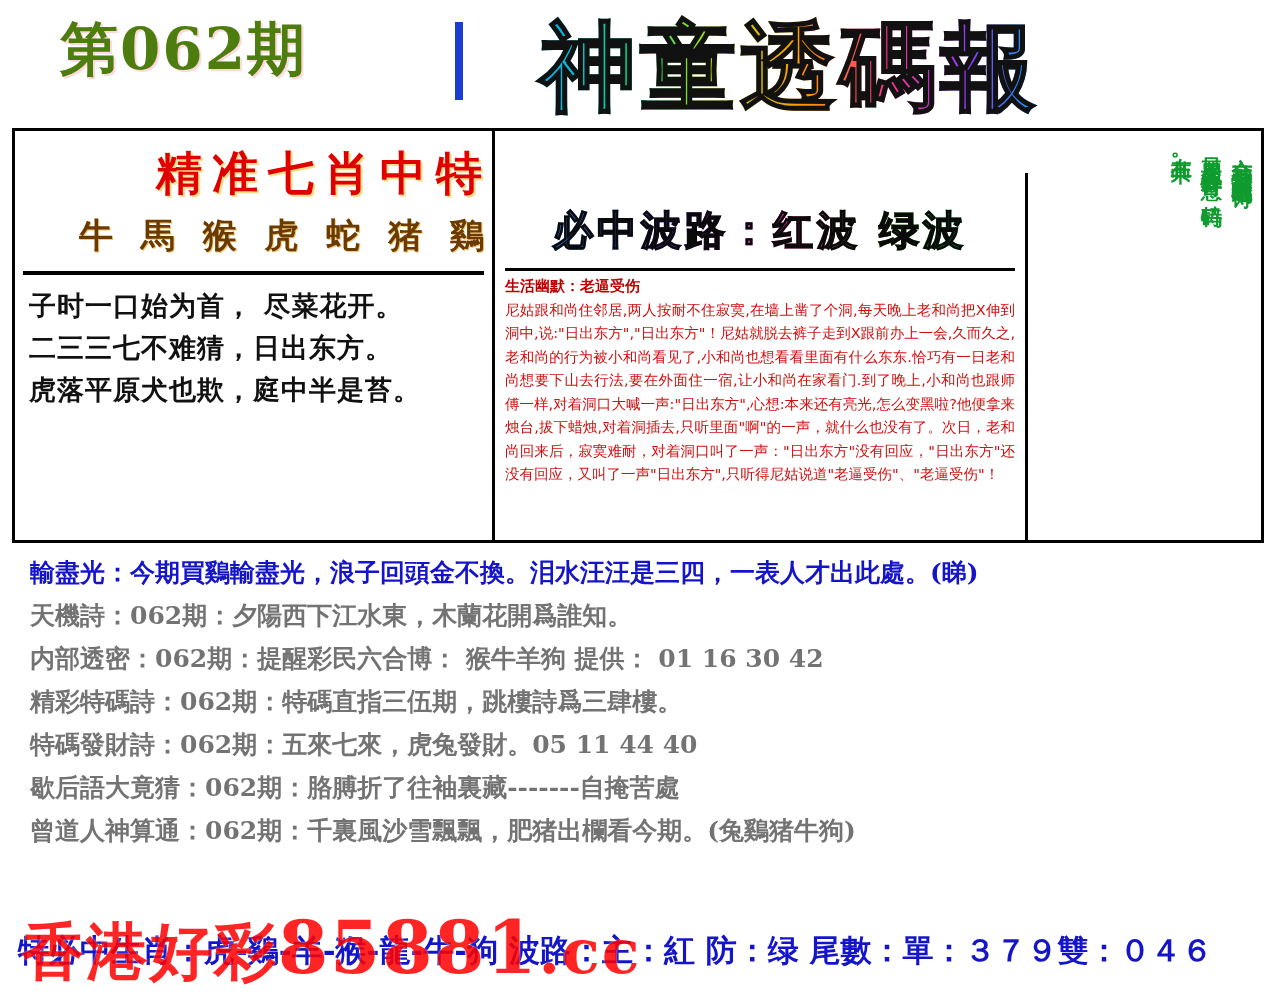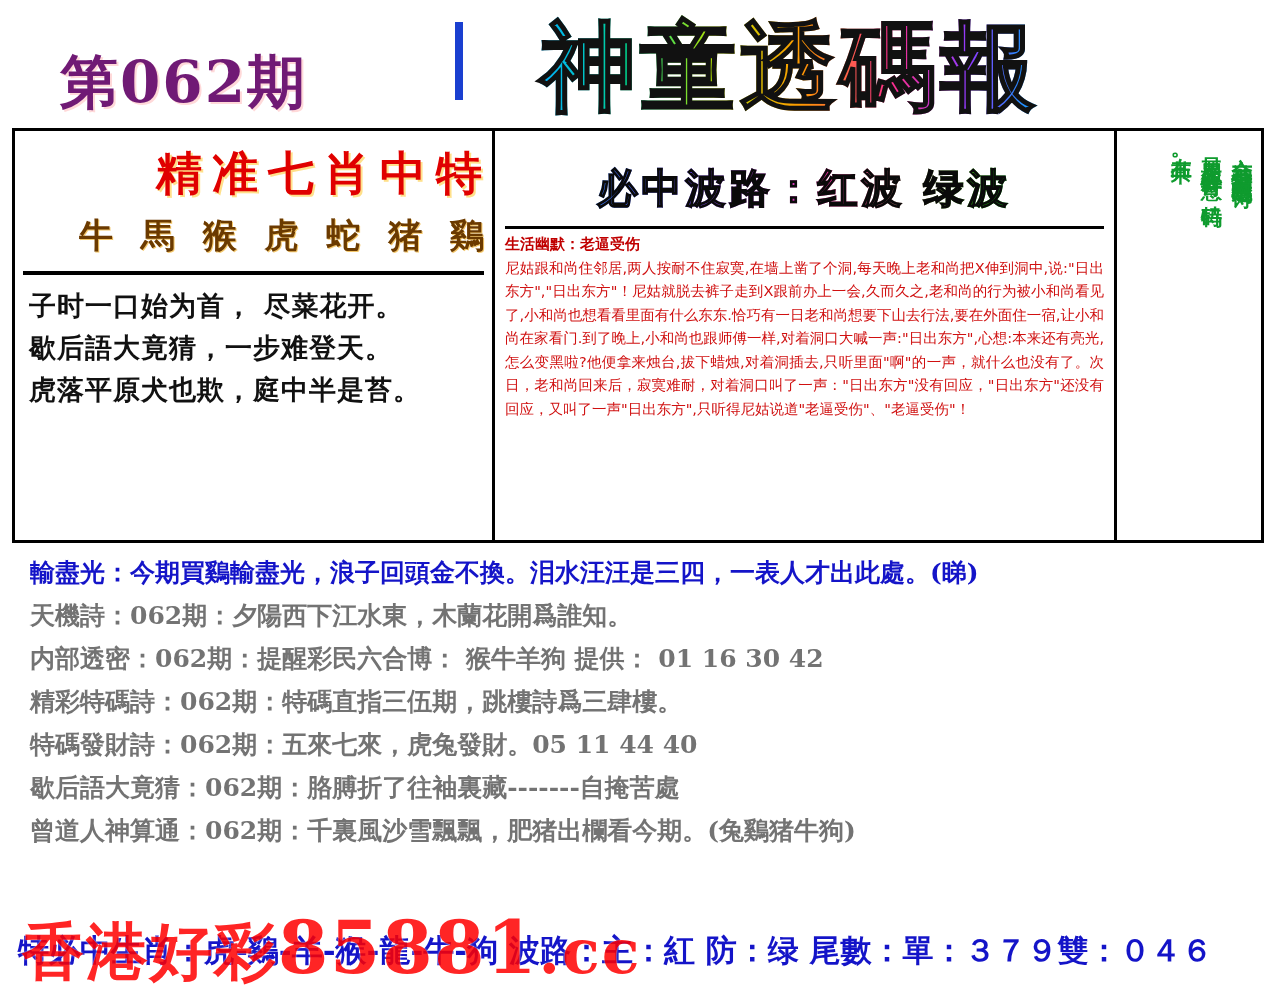--- a/index.html
+++ b/index.html
@@ -12,24 +12,24 @@
   }
   .page{
     position:absolute;inset:0;
     background:#ffffff;
   }
   
   .header{
     position:absolute;left:0;top:0;width:1278px;height:125px;
   }
   .issue{
-    position:absolute;left:60px;top:44px;
+    position:absolute;left:60px;top:11px;
     font-family:"DejaVu Serif","Liberation Serif",serif;
     font-weight:bold;font-size:58px;
-    color:#701a75;
+    color:#4d7c0f;
     letter-spacing:2px;
     text-shadow:2px 2px 0 #ffd9d9;
     text-align:right;
   }
   .divider-bar{
     position:absolute;left:455px;top:22px;width:8px;height:78px;
     background:#1a3fd0;
   }
   .title{
     position:absolute;left:540px;top:4px;
@@ -72,22 +72,22 @@
   .poem{
     margin:10px 14px 0 14px;
     font-family:"DejaVu Serif","Liberation Serif",serif;
     font-size:27px;line-height:1.55;color:#111;letter-spacing:1px;
     font-weight:bold;
   }
   .poem div{white-space:nowrap;}
 
   
   .mid-panel{
-    width:622px;border-right:3px solid #000;box-sizing:border-box;
-    position:relative;padding:16px 6px;
+    width:533px;border-right:3px solid #000;box-sizing:border-box;
+    position:relative;padding:16px 6px;margin-top:42px;
   }
   .mp-title{
     text-align:center;margin-top:14px;
     font-family:"DejaVu Serif","Liberation Serif",serif;
     font-weight:bold;font-size:40px;letter-spacing:4px;
     background:linear-gradient(90deg,#00b5ff,#6a4bff 30%,#ff2ea0 55%,#19b400 80%,#00b5ff);
     -webkit-background-clip:text;background-clip:text;color:transparent;
     -webkit-text-stroke:1.4px #0a0a0a;
   }
   .mp-rule{height:3px;background:#000;margin:10px 4px 6px 4px;}
@@ -166,21 +166,21 @@
   </div>
 
   <div class="frame">
 
     <div class="left-panel">
       <div class="lp-title">精准七肖中特</div>
       <div class="lp-zodiac">牛 馬 猴 虎 蛇 猪 鷄</div>
       <div class="lp-rule"></div>
       <div class="poem">
         <div>子时一口始为首， 尽菜花开。</div>
-        <div>歇后語大竟猜，一步难登天。</div>
+        <div>二三三七不难猜，日出东方。</div>
         <div>虎落平原犬也欺，庭中半是苔。</div>
       </div>
     </div>
 
     <div class="mid-panel">
       <div class="mp-title">必中波路：红波 绿波</div>
       <div class="mp-rule"></div>
       <div class="mp-sub">生活幽默：老逼受伤</div>
       <div class="mp-body">尼姑跟和尚住邻居,两人按耐不住寂寞,在墙上凿了个洞,每天晚上老和尚把X伸到洞中,说:"日出东方","日出东方"！尼姑就脱去裤子走到X跟前办上一会,久而久之,老和尚的行为被小和尚看见了,小和尚也想看看里面有什么东东.恰巧有一日老和尚想要下山去行法,要在外面住一宿,让小和尚在家看门.到了晚上,小和尚也跟师傅一样,对着洞口大喊一声:"日出东方",心想:本来还有亮光,怎么变黑啦?他便拿来烛台,拔下蜡烛,对着洞插去,只听里面"啊"的一声，就什么也没有了。次日，老和尚回来后，寂寞难耐，对着洞口叫了一声："日出东方"没有回应，"日出东方"还没有回应，又叫了一声"日出东方",只听得尼姑说道"老逼受伤"、"老逼受伤"！</div>
     </div>

